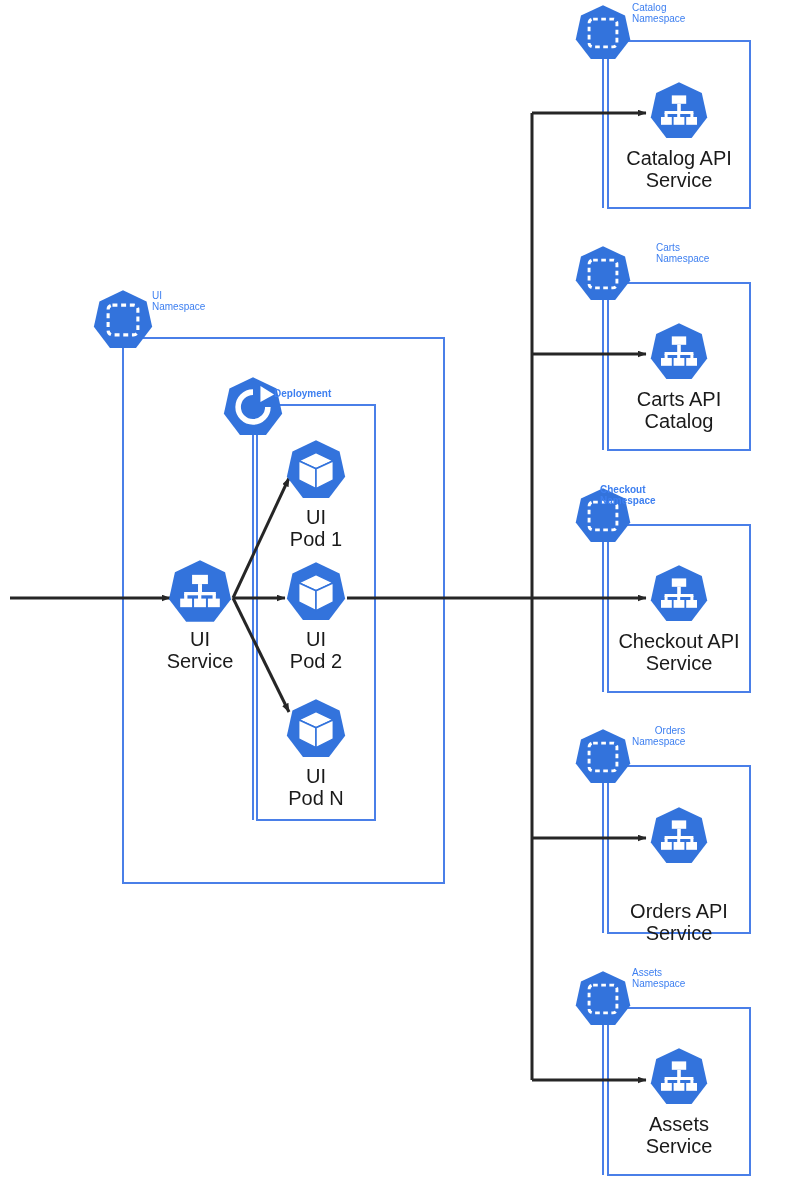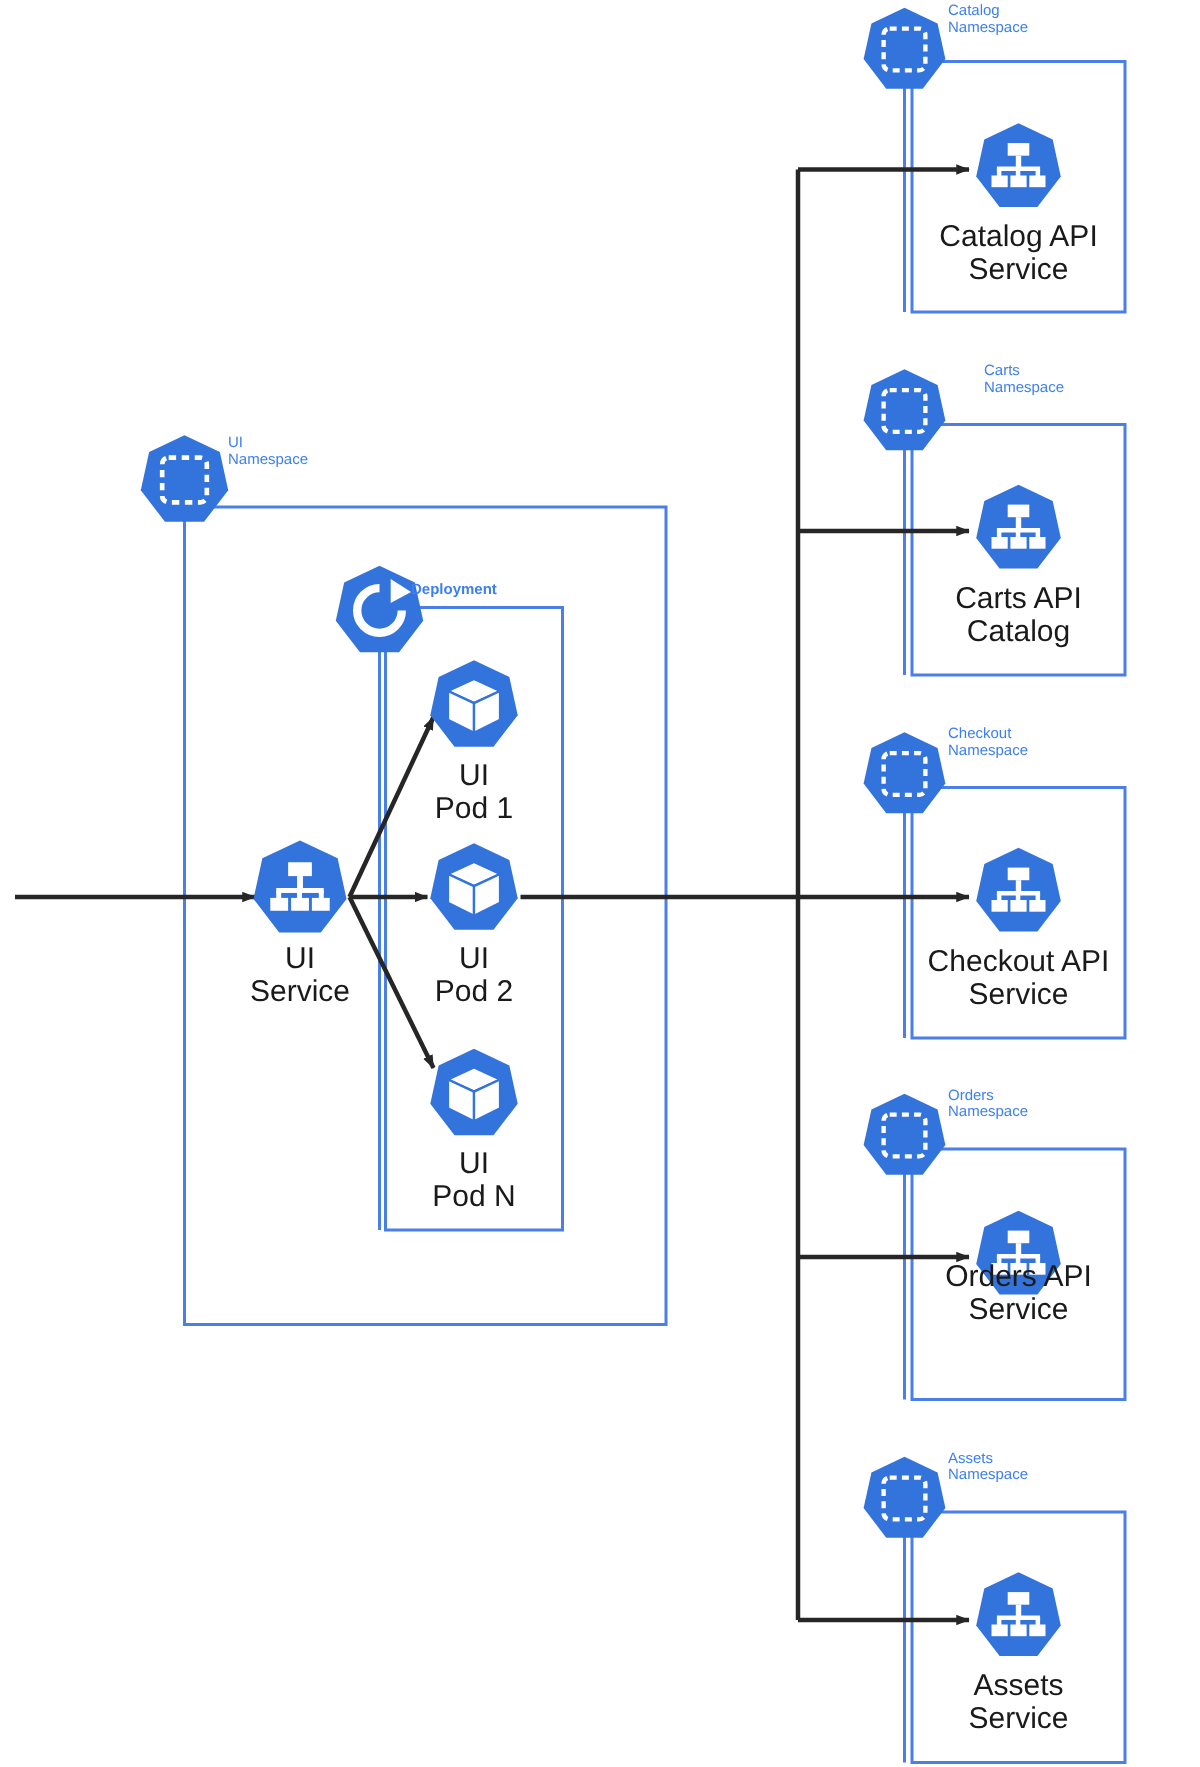--- a/index.html
+++ b/index.html
@@ -141,27 +141,27 @@
       <div class="lbl lbl-black" style="left: 226px; width: 180px; top: 765px;">UI
 Pod N</div>
       <div class="lbl lbl-blue" style="left: 632px; top: 2px;">Catalog
 Namespace</div>
       <div class="lbl lbl-black" style="left: 589px; width: 180px; top: 147px;">Catalog API
 Service</div>
       <div class="lbl lbl-blue" style="left: 656px; top: 242px;">Carts
 Namespace</div>
       <div class="lbl lbl-black" style="left: 589px; width: 180px; top: 388px;">Carts API
 Catalog</div>
-      <div class="lbl lbl-blue" style="left: 632px; top: 484px;">Checkout
+      <div class="lbl lbl-blue" style="left: 600px; top: 484px; font-weight: bold;">Checkout
 Namespace</div>
       <div class="lbl lbl-black" style="left: 589px; width: 180px; top: 630px;">Checkout API
 Service</div>
-      <div class="lbl lbl-blue" style="left: 632px; top: 725px;">Orders
+      <div class="lbl lbl-blue" style="left: 632px; top: 725px; text-align: right;">Orders
 Namespace</div>
-      <div class="lbl lbl-black" style="left: 589px; width: 180px; top: 840px;">Orders API
+      <div class="lbl lbl-black" style="left: 589px; width: 180px; top: 900px;">Orders API
 Service</div>
       <div class="lbl lbl-blue" style="left: 632px; top: 967px;">Assets
 Namespace</div>
       <div class="lbl lbl-black" style="left: 589px; width: 180px; top: 1113px;">Assets
 Service</div>
     </div>
 
 </div>
 
 </body></html>

